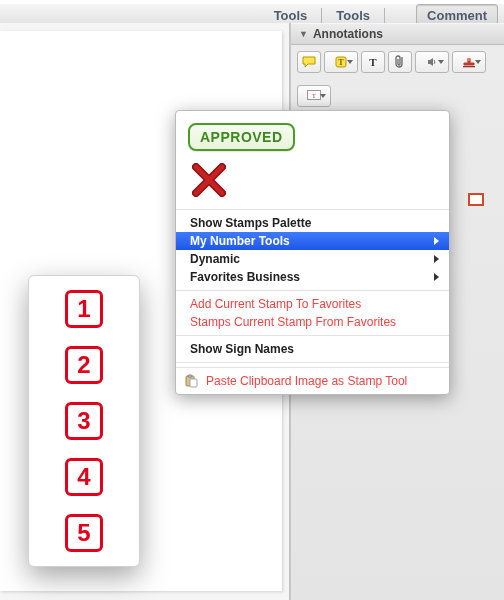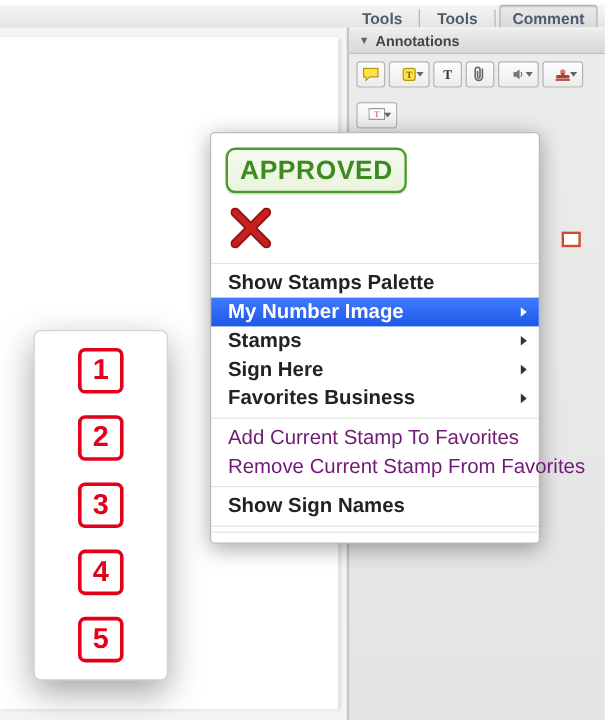--- a/index.html
+++ b/index.html
@@ -2,49 +2,49 @@
 <html><head>
 <meta charset="utf-8">
 <style>
 * { box-sizing: border-box; margin: 0; padding: 0; }
 body { font-family: "Lucida Grande", "Helvetica Neue", Arial, sans-serif; font-size: 12px; background: #fff; width: 504px; height: 600px; overflow: hidden; position: relative; }
 
 
 .toolbar { position: absolute; left: 0; right: 0; top: 4px; height: 23px; background: linear-gradient(#f5f5f5, #e2e2e2); border-bottom: 1px solid #b0b0b0; display: flex; justify-content: flex-end; align-items: center; padding-right: 6px; }
 .toolbar .tab { padding: 3px 10px; font-size: 13px; font-weight: bold; color: #4e5c6d; cursor: default; border: 1px solid transparent; border-radius: 3px; }
 .toolbar .sep { width: 1px; height: 15px; background: #b5b5b5; margin: 0 3px; }
-.toolbar .tab.active { background: linear-gradient(#eaeaea,#d7d7d7); border-color: #b3b3b3; box-shadow: inset 0 1px 1px rgba(0,0,0,.15); }
+.toolbar .tab.active { background: linear-gradient(#eaeaea,#d7d7d7); border-color: #b3b3b3; box-shadow: inset 0 1px 1px rgba(0,0,0,.15); margin-left: 28px; }
 
 
 .contentArea { position: absolute; top: 23px; left: 0; bottom: 0; width: 290px; background: #f5f5f5; border-right: 1px solid #c2c2c2; }
 .docPage { position: absolute; top: 8px; left: 0; width: 282px; height: 560px; background: #fff; box-shadow: 1px 1px 3px rgba(0,0,0,.15); }
 
 
 .rightPanel { position: absolute; top: 23px; left: 290px; right: 0; bottom: 0; background: linear-gradient(#ececec,#e4e4e4); border-left: 1px solid #c7c7c7; }
 .panelHeader { height: 22px; background: linear-gradient(#ededed,#d8d8d8); border-bottom: 1px solid #bdbdbd; border-top: 1px solid #f6f6f6; display: flex; align-items: center; padding: 0 8px; font-size: 12px; font-weight: bold; color: #444; }
 .panelHeader .tri { margin-right: 5px; font-size: 9px; color: #666; }
 .toolRow { display: flex; align-items: center; gap: 3px; padding: 6px 6px; flex-wrap: wrap; }
 .toolBtn { width: 24px; height: 22px; border: 1px solid #b5b5b5; border-radius: 3px; background: linear-gradient(#fdfdfd,#ececec); display: flex; align-items: center; justify-content: center; }
 .toolBtn.combo { width: 34px; justify-content: center; position: relative; }
 .toolBtn.combo::after { content: ""; border-left: 3px solid transparent; border-right: 3px solid transparent; border-top: 4px solid #666; position: absolute; right: 4px; top: 50%; margin-top: -2px;}
 .orangeRect { position: absolute; top: 170px; right: 20px; width: 16px; height: 13px; border: 2px solid #d24a2a; background: #fff; }
 .subHeader { position: absolute; top: 300px; left: 8px; right: 0; font-size: 12px; font-weight: bold; color: #3a3a3a; }
 .subHeader2 { position: absolute; top: 327px; left: 30px; right: 0; font-size: 12px; font-weight: bold; color: #3a3a3a; }
 
 
 .popup { position: absolute; left: 175px; top: 110px; width: 275px; background: #ffffff; border: 1px solid #bbb; border-radius: 4px; box-shadow: 0 4px 18px rgba(0,0,0,.35); padding: 6px 0 4px 0; z-index: 50; }
 .popup .stampArea { padding: 6px 12px 4px 12px; }
-.approved { display: inline-block; border: 2px solid #4c9a2a; border-radius: 8px; padding: 4px 10px; color: #3d8b1e; font-size: 22px; font-weight: 800; font-family: Arial Black, Arial, sans-serif; letter-spacing: .5px; background: linear-gradient(#f5faef,#e9f4dc); box-shadow: 0 1px 1px rgba(0,0,0,.1); }
+.approved { display: inline-block; border: 2px solid #4c9a2a; border-radius: 8px; padding: 4px 10px; color: #3d8b1e; font-size: 14px; font-weight: 800; font-family: Arial Black, Arial, sans-serif; letter-spacing: .5px; background: linear-gradient(#f5faef,#e9f4dc); box-shadow: 0 1px 1px rgba(0,0,0,.1); }
 .redX { width: 34px; height: 34px; margin: 12px 4px 4px 4px; }
 .menuSep { height: 1px; background: #e3e3e3; margin: 4px 0; }
-.menuItem { padding: 2px 24px 2px 14px; font-size: 17px; font-weight: 600; color: #222; position: relative; cursor: default; white-space: nowrap; }
+.menuItem { padding: 2px 24px 2px 14px; font-size: 12px; font-weight: 600; color: #222; position: relative; cursor: default; white-space: nowrap; }
 .menuItem.sub::after { content: ""; border-top: 4px solid transparent; border-bottom: 4px solid transparent; border-left: 5px solid #333; position: absolute; right: 10px; top: 50%; margin-top: -4px; }
 .menuItem.selected { background: linear-gradient(#3f7bff,#1e57e6); color: #fff; }
 .menuItem.selected.sub::after { border-left-color: #fff; }
-.menuItem.disabled { color: #701a75; font-weight: 500; }
+.menuItem.disabled { color: #ef4444; font-weight: 500; }
 .menuItem.withIcon { padding-left: 30px; font-weight: 500; }
 .pasteIcon { position: absolute; left: 8px; top: 2px; width: 14px; height: 14px; }
 
 
 .floatPalette { position: absolute; left: 28px; top: 275px; width: 112px; background: #fff; border: 1px solid #d2d2d2; border-radius: 6px; box-shadow: 0 10px 28px rgba(0,0,0,.35); padding: 14px 0 14px 0; z-index: 40; }
 .numStamp { width: 38px; height: 38px; border: 3px solid #e2001a; border-radius: 6px; display: flex; align-items: center; justify-content: center; color: #e2001a; font-size: 24px; font-weight: 800; font-family: Arial, sans-serif; margin: 0 auto 18px auto; }
 .numStamp:last-child { margin-bottom: 0; }
 
 svg { display: block; }
 </style>
@@ -133,24 +133,31 @@
 <div class="popup">
   <div class="stampArea">
     <span class="approved">APPROVED</span>
     <svg class="redX" viewBox="0 0 34 34">
       <path d="M4 4 L30 30 M30 4 L4 30" stroke="#8f1212" stroke-width="8" stroke-linecap="round"></path>
       <path d="M4 4 L30 30 M30 4 L4 30" stroke="#c62020" stroke-width="5" stroke-linecap="round"></path>
     </svg>
   </div>
   <div class="menuSep"></div>
   <div class="menuItem">Show Stamps Palette</div>
-  <div class="menuItem sub selected">My Number Image</div>
-  <div class="menuItem sub">Stamps</div>
-  <div class="menuItem sub">Sign Here</div>
+  <div class="menuItem sub selected">My Number Tools</div>
+  <div class="menuItem sub">Dynamic</div>
   <div class="menuItem sub">Favorites Business</div>
   <div class="menuSep"></div>
   <div class="menuItem disabled">Add Current Stamp To Favorites</div>
-  <div class="menuItem disabled">Remove Current Stamp From Favorites</div>
+  <div class="menuItem disabled">Stamps Current Stamp From Favorites</div>
   <div class="menuSep"></div>
   <div class="menuItem">Show Sign Names</div>
   <div class="menuSep"></div>
   <div class="menuSep"></div>
+  <div class="menuItem withIcon disabled">
+    <svg class="pasteIcon" viewBox="0 0 14 14">
+        <rect x="2" y="2" width="8" height="10" rx="1" fill="#d9c28a" stroke="#a88a4a"></rect>
+        <rect x="4" y="1" width="4" height="2.2" rx="1" fill="#b7b7b7" stroke="#8a8a8a"></rect>
+        <rect x="6" y="5" width="7" height="8" rx="1" fill="#fff" stroke="#9aa"></rect>
+      </svg>
+    <span>Paste Clipboard Image as Stamp Tool</span>
+  </div>
 </div>
 
 </body></html>

